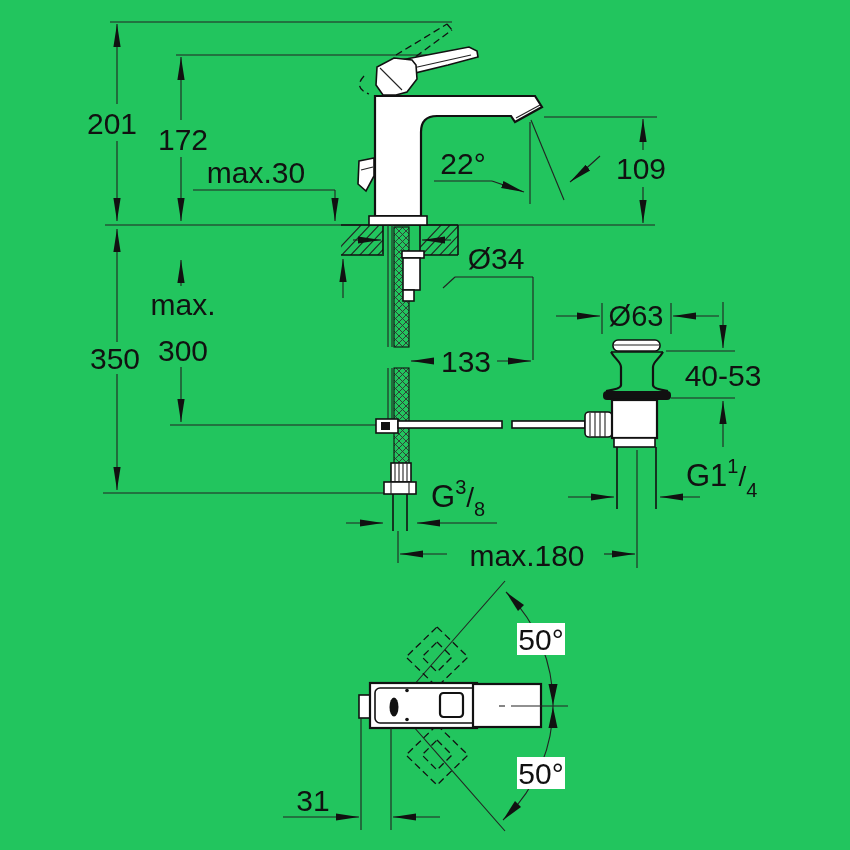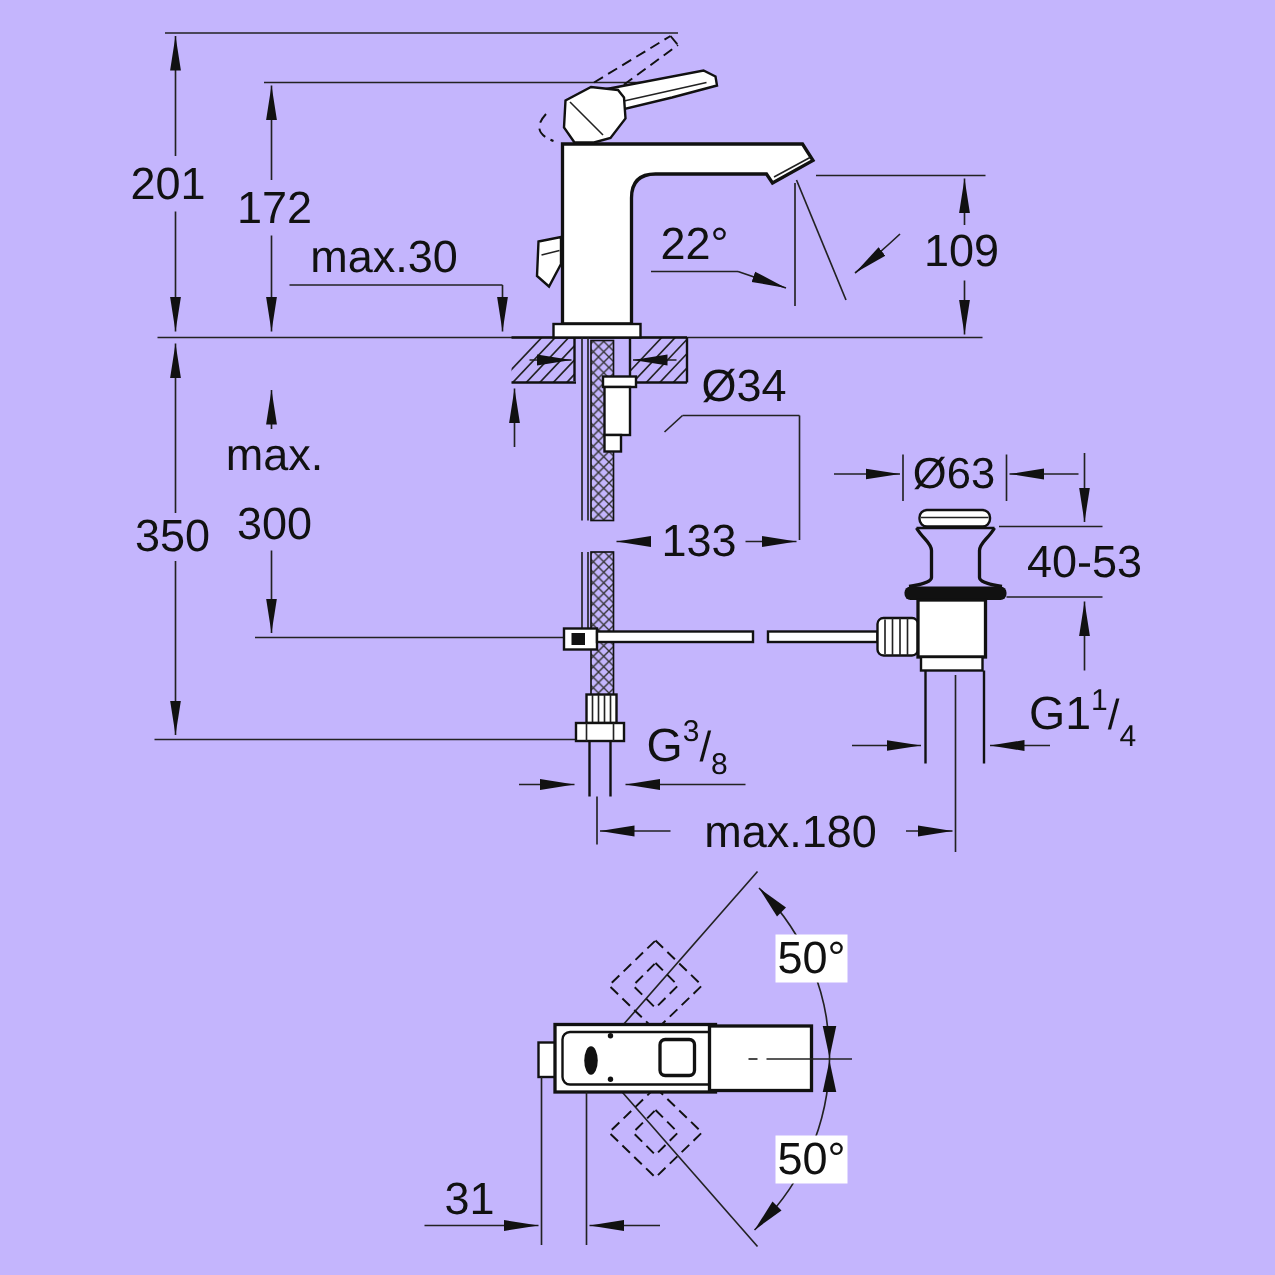--- a/index.html
+++ b/index.html
@@ -1,16 +1,16 @@
 <!DOCTYPE html>
 <html><head>
 <meta charset="utf-8">
 <style>
   html,body{margin:0;padding:0;background:#ffffff;}
-  .stage{width:850px;height:850px;background:#c4b5fd;position:relative;font-family:"Liberation Sans",sans-serif;}
+  .stage{width:850px;height:850px;background:#22c55e;position:relative;font-family:"Liberation Sans",sans-serif;}
   svg{display:block;}
   svg text{font-family:"Liberation Sans","DejaVu Sans",sans-serif;fill:#111;}
   .dim-txt{font-size:30px;}
   .dim-txt-sm{font-size:29px;}
   .thin{stroke:#222;stroke-width:1.1;fill:none;}
   .med{stroke:#111;stroke-width:1.6;fill:none;}
   .bold{stroke:#111;stroke-width:2.2;fill:none;}
   .boldw{stroke:#111;stroke-width:2.2;fill:#fff;}
   .medw{stroke:#111;stroke-width:1.6;fill:#fff;}
   .dash{stroke:#111;stroke-width:1.3;fill:none;stroke-dasharray:7 4;stroke-linejoin:round;}

